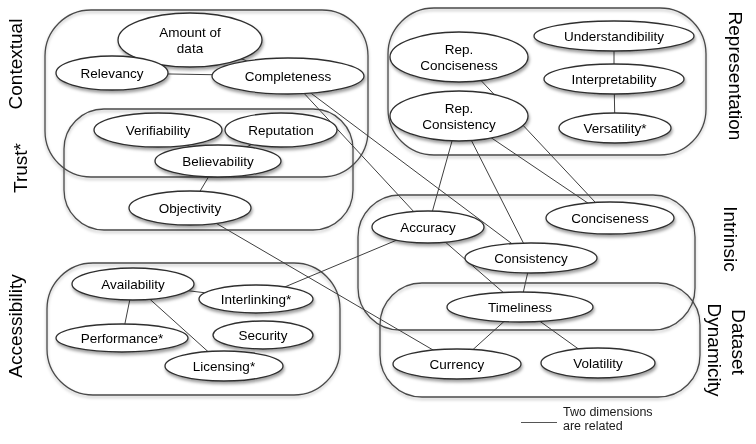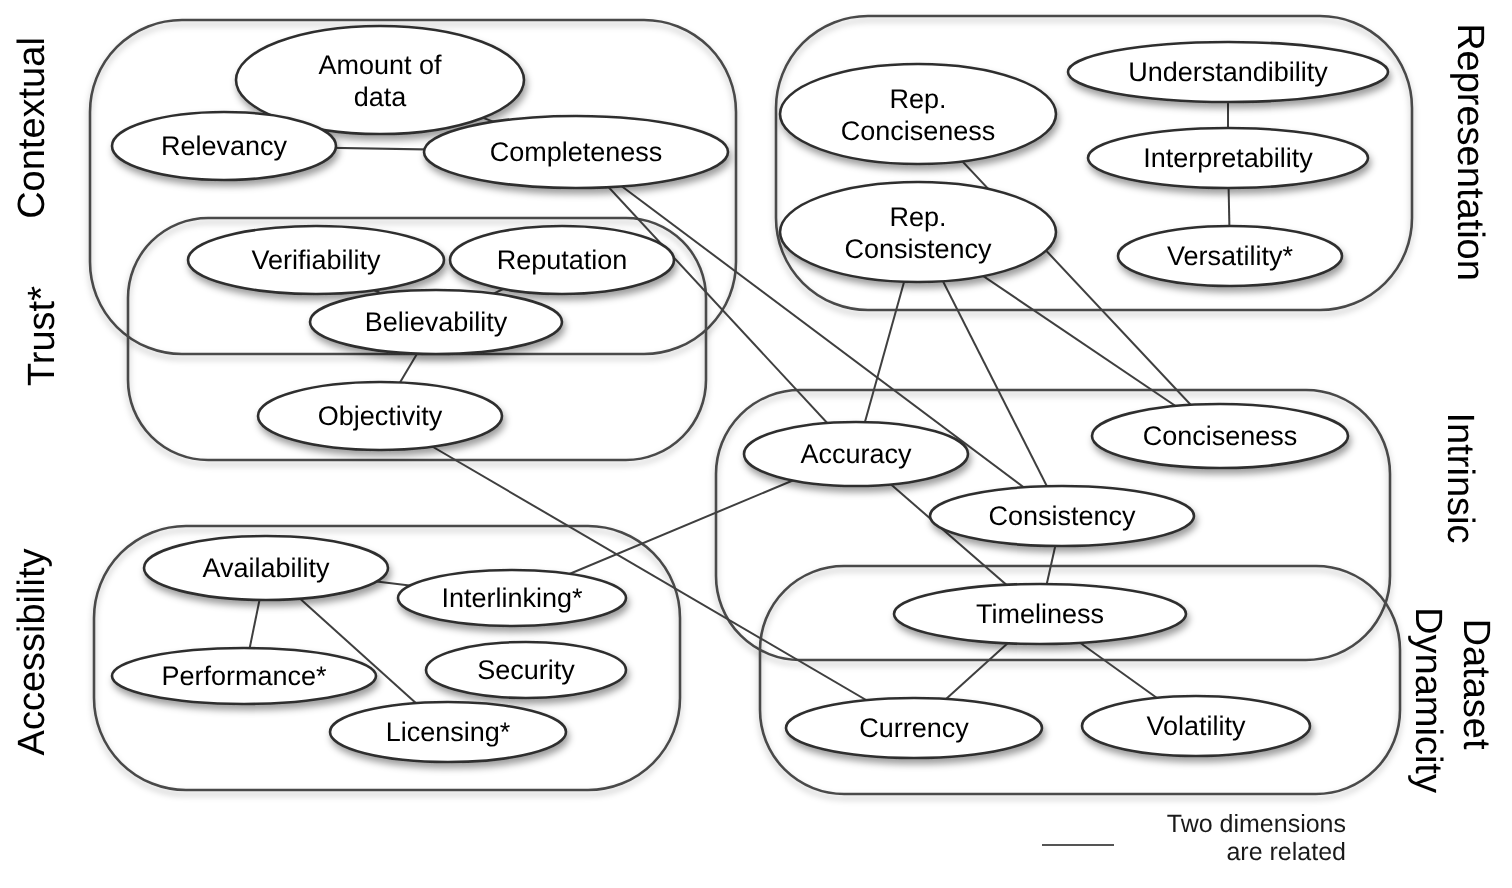--- a/index.html
+++ b/index.html
@@ -1,21 +1,21 @@
 <!DOCTYPE html>
 <html><head>
 <meta charset="utf-8">
 <style>
   html,body{margin:0;padding:0;background:#ffffff;}
   body{font-family:"Liberation Sans", sans-serif;}
   #stage{position:relative;width:756px;height:444px;background:#ffffff;overflow:hidden;}
   #diagram-svg{position:absolute;left:0;top:0;}
   #legend{
     position:absolute;left:563px;top:406px;width:110px;
-    font-size:12.5px;line-height:1.1;text-align:right;color:#1a1a1a;
+    font-size:12.5px;line-height:1.1;text-align:left;color:#1a1a1a;
   }
   #legend-line{
     position:absolute;left:521px;top:422px;width:36px;height:0;
     border-top:1.4px solid #555;
   }
 </style>
 </head>
 <body>
 
 <div id="stage">

